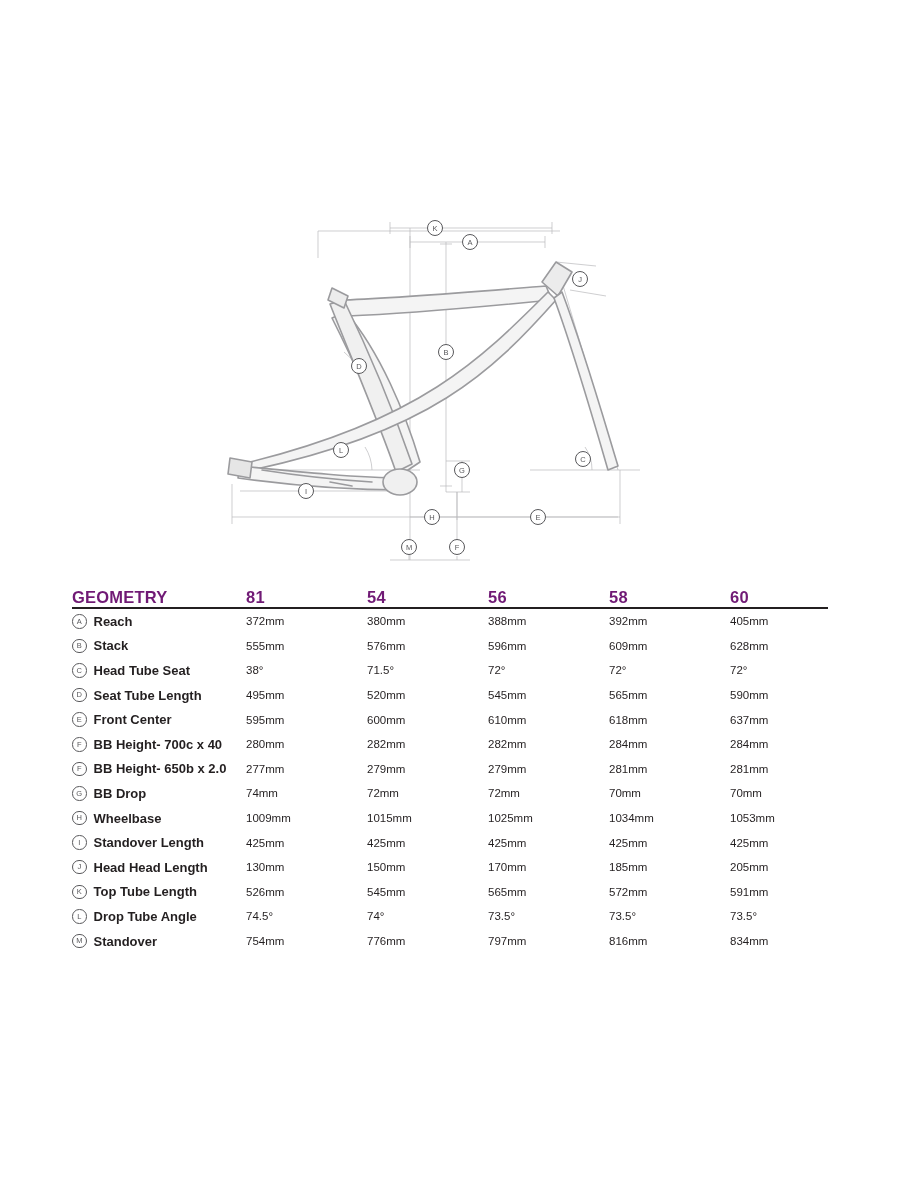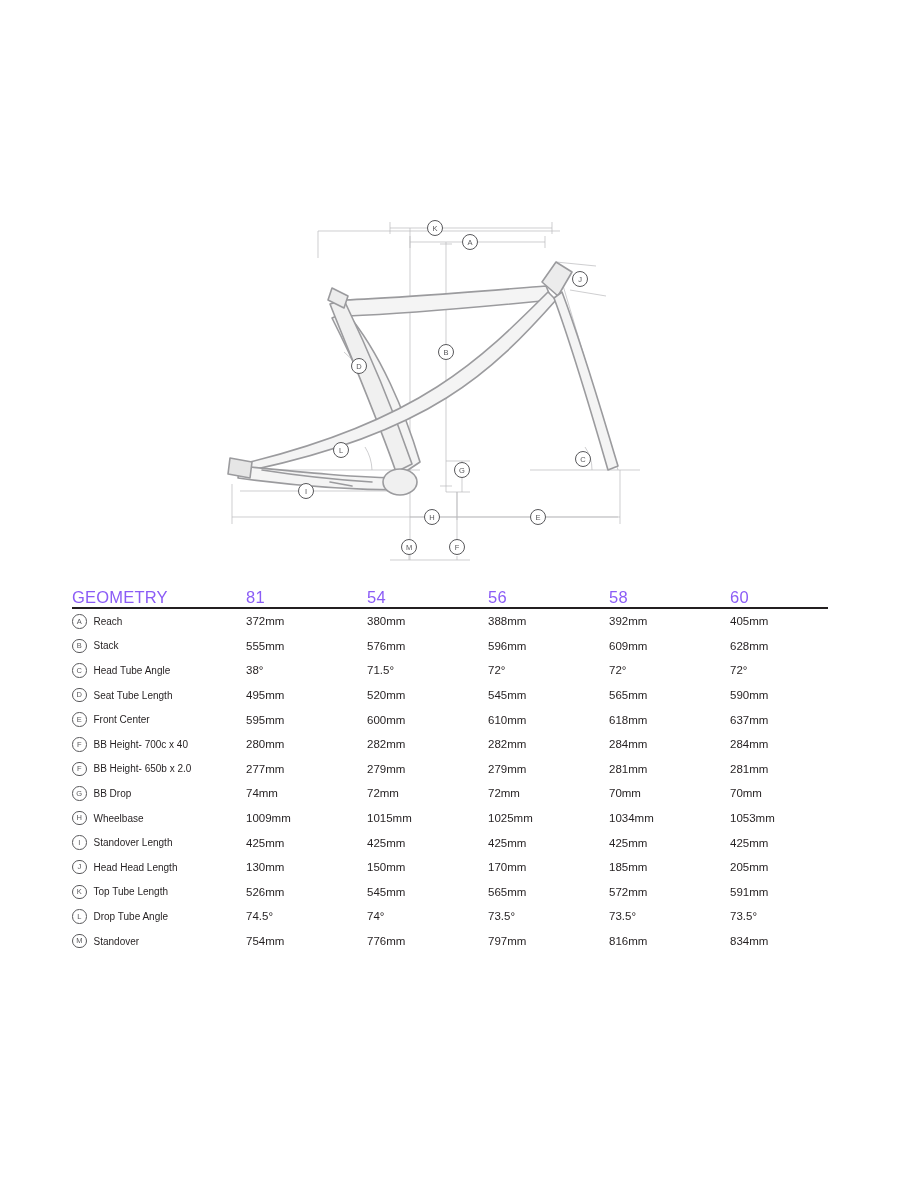--- a/index.html
+++ b/index.html
@@ -66,24 +66,24 @@
     vertical-align: middle;
     padding: 0;
   }
 
   
   col.c-label { width: 174px; }
   col.c-size  { width: 121px; }
 
   .head-row th {
     font-size: 16.5px;
-    font-weight: normal;
+    font-weight: bold;
     letter-spacing: 0.2px;
     padding-bottom: 12px;
-    color: #8b5cf6;
+    color: #701a75;
   }
   .head-row th.geo-title {
     font-size: 16.5px;
   }
 
   .rule-row td {
     padding: 0;
   }
   .rule {
     height: 2px;
@@ -113,22 +113,23 @@
     min-width: 12.5px;
     border-radius: 50%;
     border: 1px solid #58585b;
     font-size: 7.5px;
     line-height: 1;
     color: #58585b;
     font-family: "Liberation Sans", sans-serif;
   }
 
   .lbl-text {
-    font-size: 10px;
+    font-size: 13px;
     color: #231f20;
+    font-weight: bold;
   }
 
   .val {
     font-size: 11.5px;
     color: #231f20;
   }
 </style>
 </head>
 <body>
 
@@ -330,21 +331,21 @@
           <td class="val">576mm</td>
           <td class="val">596mm</td>
           <td class="val">609mm</td>
           <td class="val">628mm</td>
         </tr>
 
         <tr>
           <td>
             <span class="row-label">
               <span class="badge">C</span>
-              <span class="lbl-text">Head Tube Angle</span>
+              <span class="lbl-text">Head Tube Seat</span>
             </span>
           </td>
           <td class="val">38°</td>
           <td class="val">71.5°</td>
           <td class="val">72°</td>
           <td class="val">72°</td>
           <td class="val">72°</td>
         </tr>
 
         <tr>

